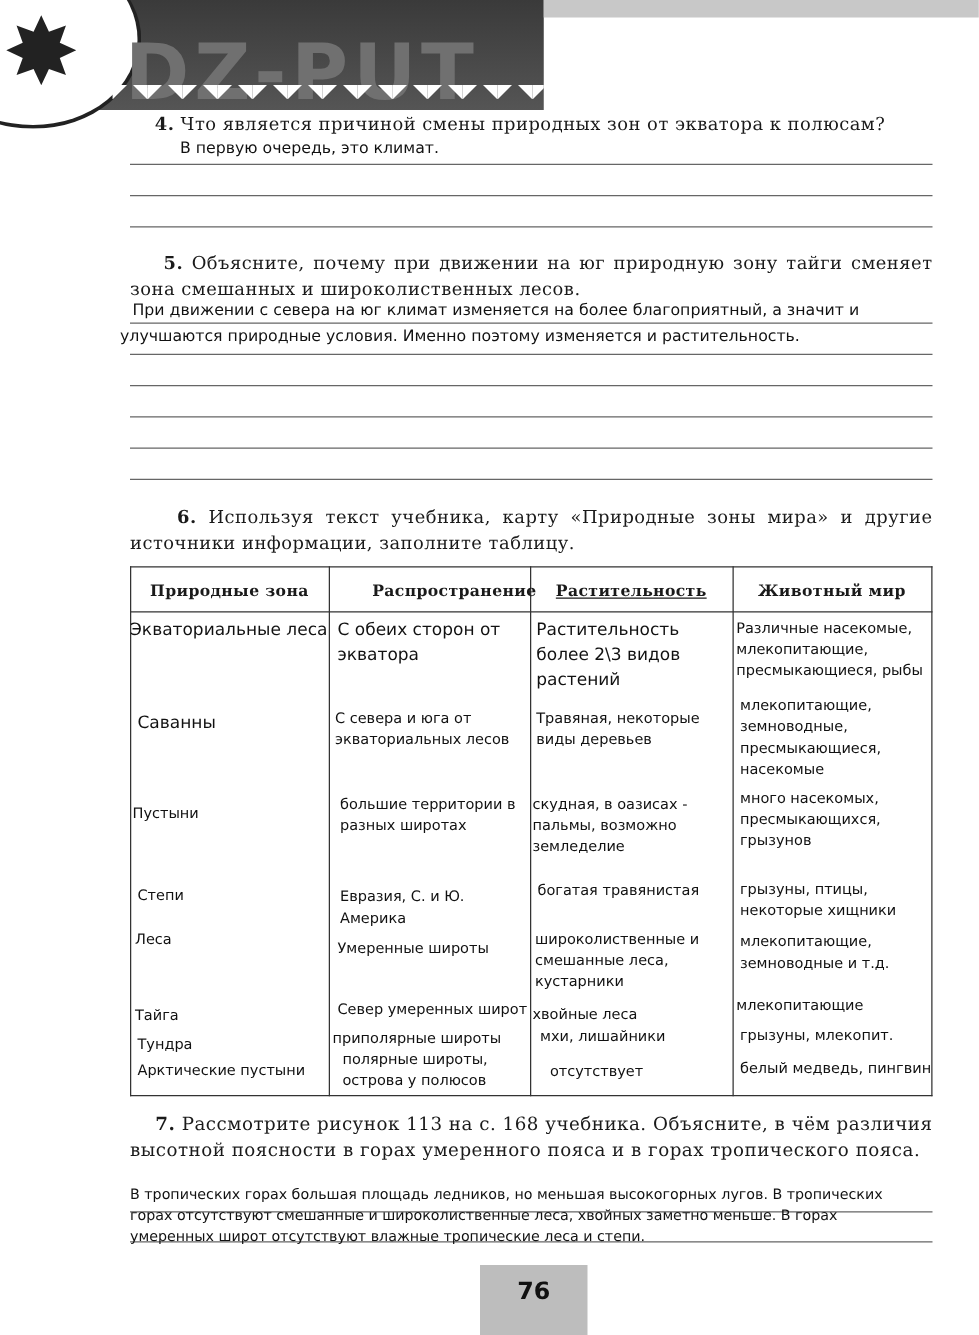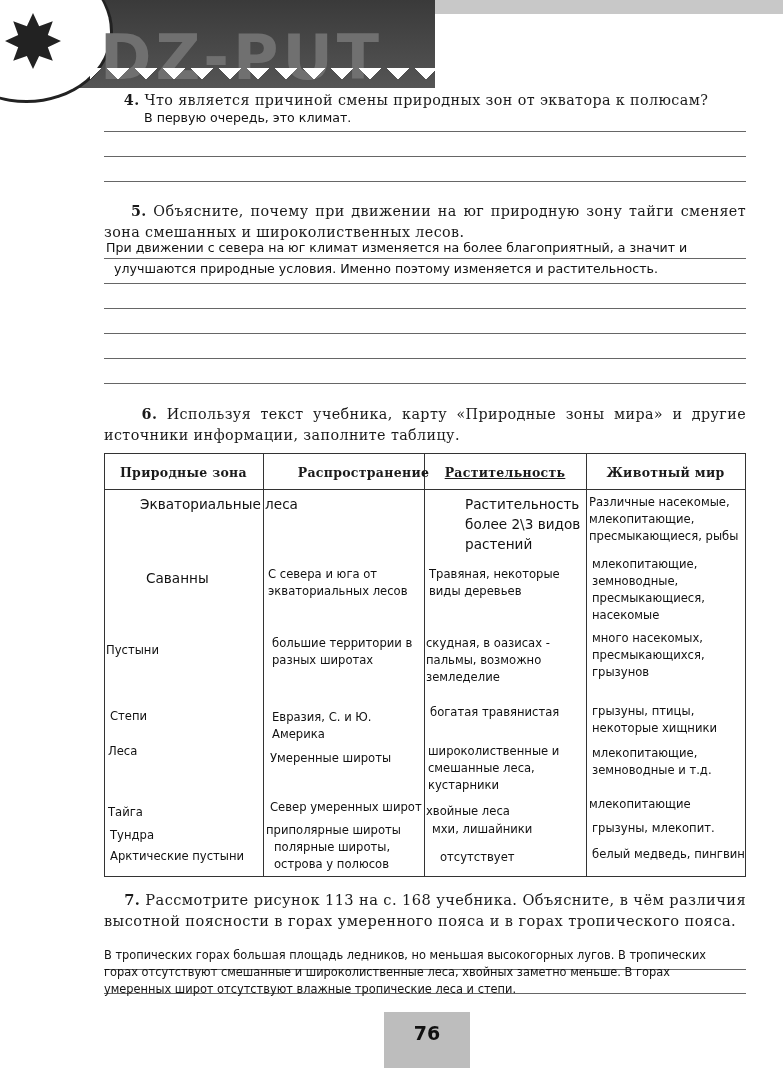--- a/index.html
+++ b/index.html
@@ -20,21 +20,21 @@
   .q .num { font-weight:bold; }
   .ans { position:absolute; font-family:"DejaVu Sans", sans-serif; font-size:12.6px; line-height:20px; color:#111; white-space:nowrap; }
   .rule { position:absolute; left:104px; width:642px; height:0; border-top:1px solid #666; }
 
   
   .tbl { position:absolute; left:104px; top:453px; width:642px; height:424px; }
   .tbl .hline { position:absolute; left:0; width:642px; border-top:1px solid #333; }
   .tbl .vline { position:absolute; top:0; border-left:1px solid #333; }
   .th { position:absolute; top:12px; font-size:12.5px; font-weight:bold; text-align:center; letter-spacing:0.3px; }
   .cell { position:absolute; font-family:"DejaVu Sans", sans-serif; font-size:11.6px; line-height:17px; color:#111; white-space:nowrap; }
-  .cell.lg { font-size:13.6px; line-height:20px;padding-left:36px; }
+  .cell.lg { font-size:13.6px; line-height:20px; }
 
   .q7ans { position:absolute; left:104px; font-family:"DejaVu Sans", sans-serif; font-size:11.4px; line-height:17px; color:#111; white-space:nowrap; }
 
   .pagebox { position:absolute; left:384px; top:1012px; width:86px; height:56px; background:#bdbdbd; }
   .pagenum { position:absolute; left:384px; top:1022px; width:86px; text-align:center; font-family:"DejaVu Sans", sans-serif; font-weight:bold; font-size:19px; color:#111; }
 </style>
 </head>
 <body>
 
 <div class="banner"></div>
@@ -52,21 +52,21 @@
 <div class="rule" style="top:131px;"></div>
 <div class="rule" style="top:156px;"></div>
 <div class="rule" style="top:181px;"></div>
 
 <div class="q" style="top:201px;">
   &nbsp;&nbsp;&nbsp;&nbsp;<span class="num">5.</span>
   <span>Объясните, почему при движении на юг природную зону тайги сменяет зона смешанных и широколиственных лесов.</span>
 </div>
 <div class="ans" style="left:106px; top:238px;">При движении с севера на юг климат изменяется на более благоприятный, а значит и</div>
 <div class="rule" style="top:258px;"></div>
-<div class="ans" style="left:114px; top:259px;">улучшаются природные условия. Именно поэтому изменяется и растительность.</div>
+<div class="ans" style="left:96px; top:259px;">улучшаются природные условия. Именно поэтому изменяется и растительность.</div>
 <div class="rule" style="top:283px;"></div>
 <div class="rule" style="top:308px;"></div>
 <div class="rule" style="top:333px;"></div>
 <div class="rule" style="top:358px;"></div>
 <div class="rule" style="top:383px;"></div>
 
 <div class="q" style="top:404px;">
   &nbsp;&nbsp;&nbsp;&nbsp;<span class="num">6.</span>
   <span>Используя текст учебника, карту «Природные зоны мира» и другие источники информации, заполните таблицу.</span>
 </div>
@@ -80,20 +80,24 @@
   <div class="vline" style="left:320px; height:424px;"></div>
   <div class="vline" style="left:482px; height:424px;"></div>
   <div class="vline" style="left:641px; height:424px;"></div>
 
   <div class="th" style="left:0; width:159px;">Природные зона</div>
   <div class="th" style="left:159px; width:161px;padding-left:20px;">Распространение</div>
   <div class="th" style="left:320px; width:162px;text-decoration:underline;">Растительность</div>
   <div class="th" style="left:482px; width:159px;">Животный мир</div>
 
   <div class="cell lg" style="left:0; top:41px;">Экваториальные леса</div>
+  <div class="cell lg" style="left:166px; top:41px;">
+    <div>С обеих сторон от</div>
+    <div>экватора</div>
+  </div>
   <div class="cell lg" style="left:325px; top:41px;">
     <div>Растительность</div>
     <div>более 2\3 видов</div>
     <div>растений</div>
   </div>
   <div class="cell" style="left:485px; top:41px;">
     <div>Различные насекомые,</div>
     <div>млекопитающие,</div>
     <div>пресмыкающиеся, рыбы</div>
   </div>

